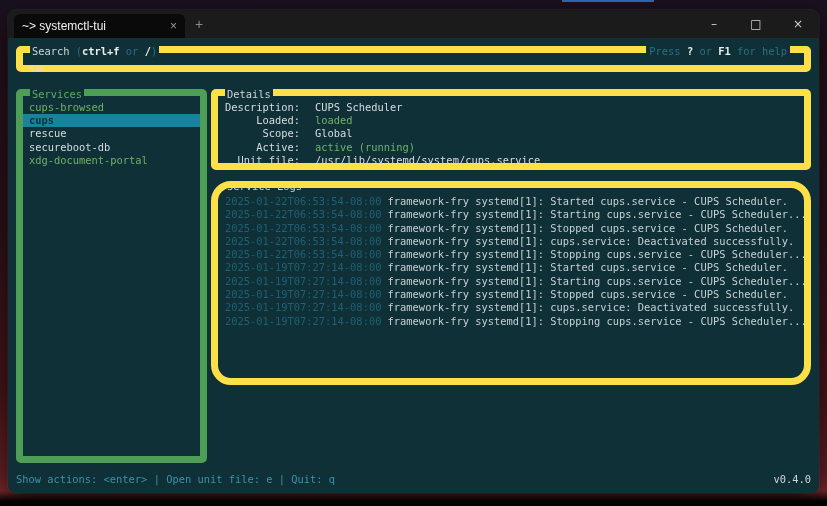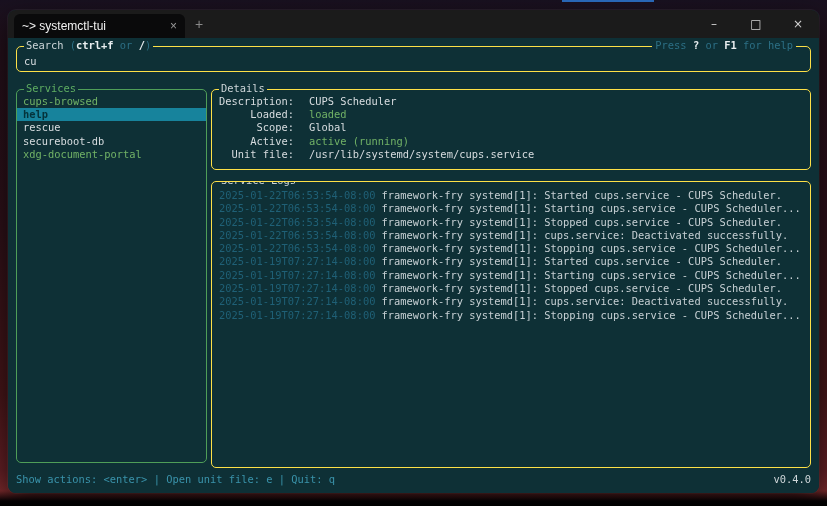--- a/index.html
+++ b/index.html
@@ -33,21 +33,21 @@
   .tab-close { color:#9a9a9a; font-size:12px; line-height:12px; cursor:pointer; }
   .new-tab { color:#8a8a8a; font-size:14px; margin-left:10px; align-self:center; cursor:pointer;
     font-family:"Liberation Sans", sans-serif; }
   .win-controls { position:absolute; right:0; top:0; height:28px; display:flex; }
   .win-btn { width:42px; height:28px; display:flex; align-items:center; justify-content:center;
     color:#d2d2d2; font-size:12px; font-family:"DejaVu Sans", sans-serif; cursor:pointer; }
 
   
   .term { position:absolute; left:0; top:28px; width:811px; height:455px; background:#0e3036;
     font-size:10.4px; color:#d8dde0; }
-  .panel { position:absolute; border:1px solid #fde047; border-radius:5px; }
+  .panel { position:absolute; border:7px solid #fde047; border-radius:5px; }
   .panel-title { position:absolute; top:-8px; left:7px; background:#0e3036; padding:0 2px;
     white-space:pre; color:#cdd5d8; }
   .panel.green { border-color:#4f9e58; }
   .panel.green > .panel-title { color:#5fae62; }
 
   
   .search-box { left:8px; top:8px; width:795px; height:26px; }
   .search-help { position:absolute; top:-8px; right:14px; background:#0e3036; padding:0 3px; white-space:pre; }
   .dim-cyan { color:#2c6f85; }
   .key { color:#e9eef0; font-weight:bold; }
@@ -63,21 +63,21 @@
 
   
   .details-box { left:203px; top:51px; width:600px; height:81px; }
   .detail-rows { padding:5px 0 0 7px; }
   .detail-row { display:flex; gap:15px; height:13.2px; line-height:13.2px; white-space:pre; }
   .detail-row .lbl { display:inline-block; width:75px; text-align:right; color:#d8dde0; }
   .detail-row .val { color:#d8dde0; }
   .detail-row .val.green { color:#71b266; }
 
   
-  .logs-box { left:203px; top:143px; width:600px; height:287px; overflow:hidden; }
+  .logs-box { left:203px; top:143px; width:600px; height:204px; overflow:hidden;border-radius:20px; }
   .log-lines { padding:7px 0 0 7px; }
   .log-line { display:flex; gap:6.2px; height:13.3px; line-height:13.3px; white-space:pre; overflow:hidden; }
   .log-ts { color:#1f6076; }
   .log-msg { color:#c7d0d4; }
 
   
   .statusbar { position:absolute; left:8px; top:434px; width:795px; height:14px;
     display:flex; justify-content:space-between; line-height:14px; }
   .status-left { color:#3a93ab; white-space:pre; }
   .status-version { color:#cfd6d9; }
@@ -109,21 +109,21 @@
       <div class="panel search-box">
         <span class="panel-title"><span>Search </span><span class="dim-cyan">(</span><span class="key">ctrl+f</span><span class="dim-cyan"> or </span><span class="key">/</span><span class="dim-cyan">)</span></span>
         <span class="search-help"><span class="dim-cyan">Press </span><span class="key">?</span><span class="dim-cyan"> or </span><span class="key">F1</span><span class="dim-cyan"> for help</span></span>
         <span class="search-value">cu</span>
       </div>
 
       <div class="panel green services-box">
         <span class="panel-title">Services</span>
         <div class="service-list">
           <div class="service-item active-state">cups-browsed</div>
-          <div class="service-item active-state selected">help</div>
+          <div class="service-item active-state selected">cups</div>
           <div class="service-item">rescue</div>
           <div class="service-item">secureboot-db</div>
           <div class="service-item active-state">xdg-document-portal</div>
         </div>
       </div>
 
       <div class="panel details-box">
         <span class="panel-title">Details</span>
         <div class="detail-rows">
           <div class="detail-row"><span class="lbl">Description:</span><span class="val">CUPS Scheduler</span></div>

